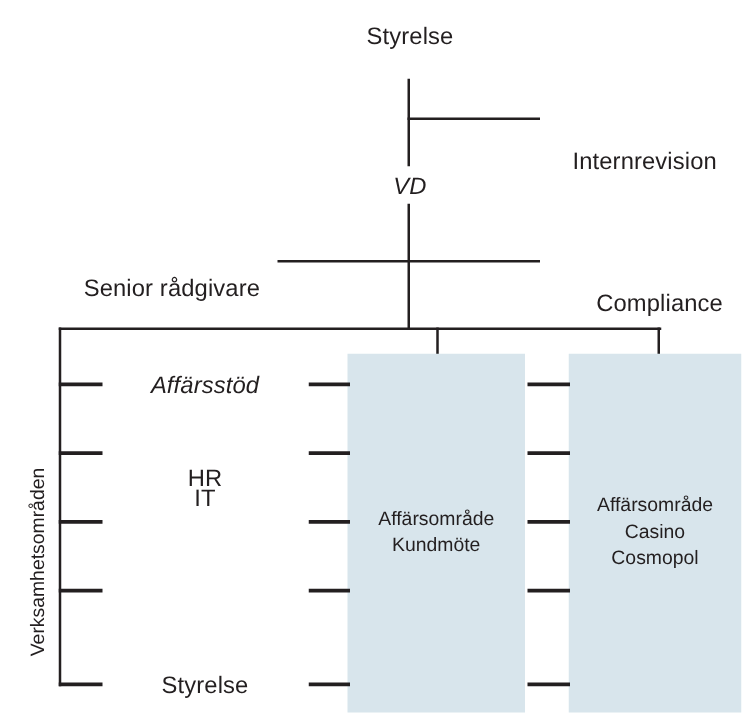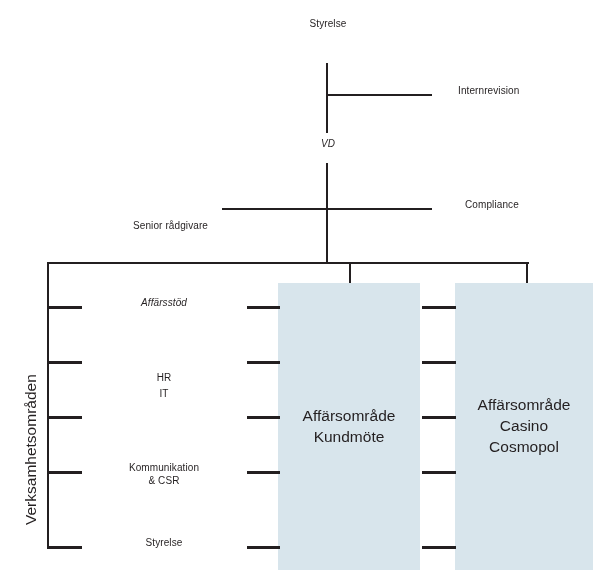--- a/index.html
+++ b/index.html
@@ -13,32 +13,33 @@
   }
   #org-chart {
     position: relative;
     width: 600px;
     height: 578px;
     background: #ffffff;
     overflow: hidden;
   }
   .node-label {
     position: absolute;
-    font-size: 10px;
+    font-size: 19px;
     line-height: 1.25;
     color: #231f20;
     white-space: pre;
     letter-spacing: 0.1px;
   }
   .node-label.center {
     text-align: center;
     transform: translateX(-50%);
   }
   .node-label.left {
     text-align: center;
+    margin-top: 33px;
   }
   .node-label.right {
     text-align: left;
     transform: translateX(-100%);
     margin-top: 21px;
   }
   .line-v {
     position: absolute;
     background: #231f20;
     width: 2px;
@@ -91,21 +92,21 @@
   <div class="node-label left" style="left:458px; top:85px;">Internrevision</div>
 
   <div class="node-label center" style="left:328px; top:138px;font-style:italic;">VD</div>
 
   <div class="line-v thin" style="left:326px; top:163px; height:100px;"></div>
 
   <div class="node-label right" style="left:208px; top:199px;">Senior rådgivare</div>
 
   <div class="line-h" style="left:222px; top:208px; width:210px;"></div>
 
-  <div class="node-label left" style="left:465px; top:199px;">Compliance</div>
+  <div class="node-label left" style="left:477px; top:199px;">Compliance</div>
 
   <div class="line-h" style="left:47px; top:262px; width:482px;"></div>
 
   <div class="line-v" style="left:349px; top:262px; height:22px;"></div>
 
   <div class="line-v" style="left:526px; top:262px; height:22px;"></div>
 
   <div class="line-v" style="left:47px; top:262px; height:287px;"></div>
 
   <div class="side-caption" style="left:22px; top:525px;">Verksamhetsområden</div>
@@ -130,22 +131,20 @@
   <div class="node-label center" style="left:164px; top:372px;">HR</div>
   <div class="tick" style="left:247px; top:361px; width:33px;"></div>
   <div class="tick" style="left:422px; top:361px; width:34px;"></div>
 
   <div class="tick" style="left:47px;  top:416px; width:35px;"></div>
   <div class="node-label center" style="left:164px; top:388px;">IT</div>
   <div class="tick" style="left:247px; top:416px; width:33px;"></div>
   <div class="tick" style="left:422px; top:416px; width:34px;"></div>
 
   <div class="tick" style="left:47px;  top:471px; width:35px;"></div>
-  <div class="node-label center" style="left:164px; top:462px; text-align:center;">Kommunikation
-&amp; CSR</div>
   <div class="tick" style="left:247px; top:471px; width:33px;"></div>
   <div class="tick" style="left:422px; top:471px; width:34px;"></div>
 
   <div class="tick" style="left:47px;  top:546px; width:35px;"></div>
   <div class="node-label center" style="left:164px; top:537px;">Styrelse</div>
   <div class="tick" style="left:247px; top:546px; width:33px;"></div>
   <div class="tick" style="left:422px; top:546px; width:34px;"></div>
 
 </div>
 

